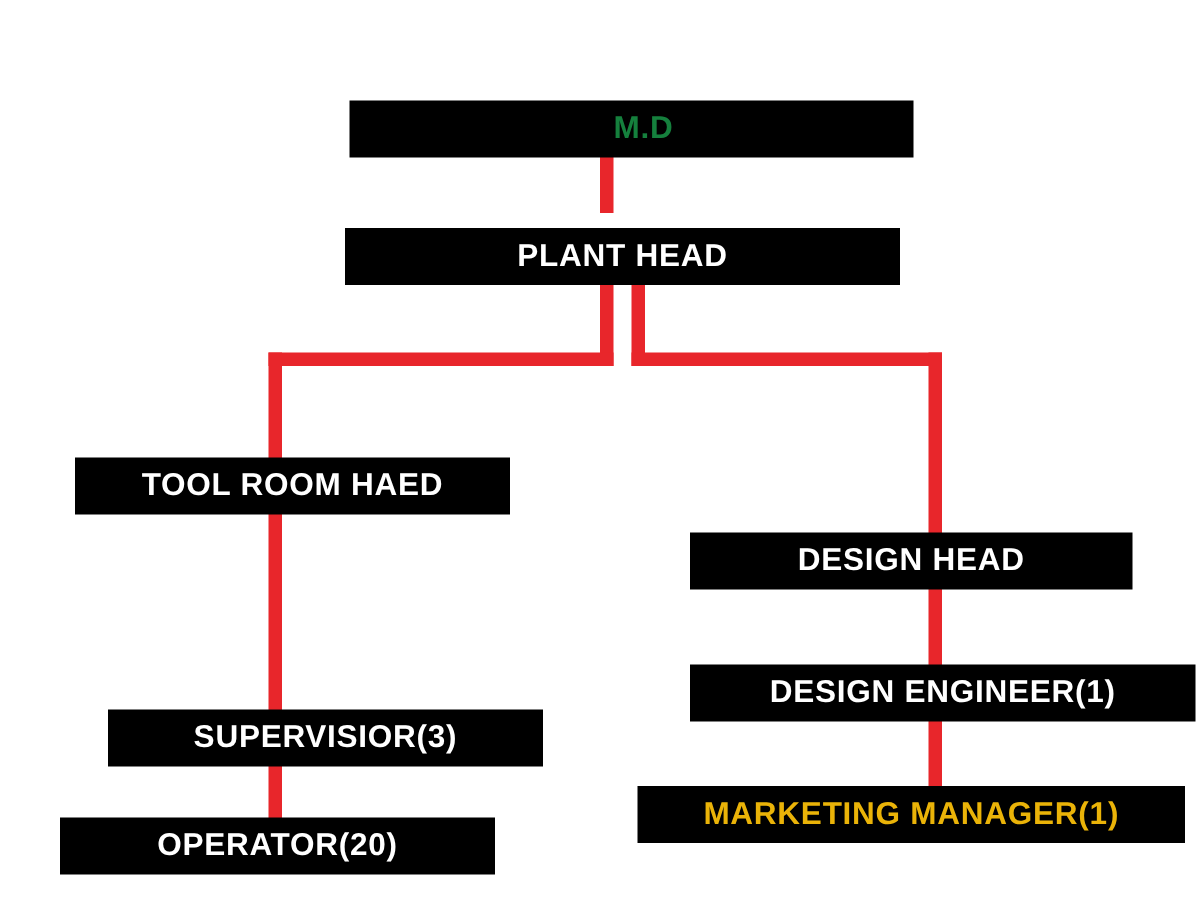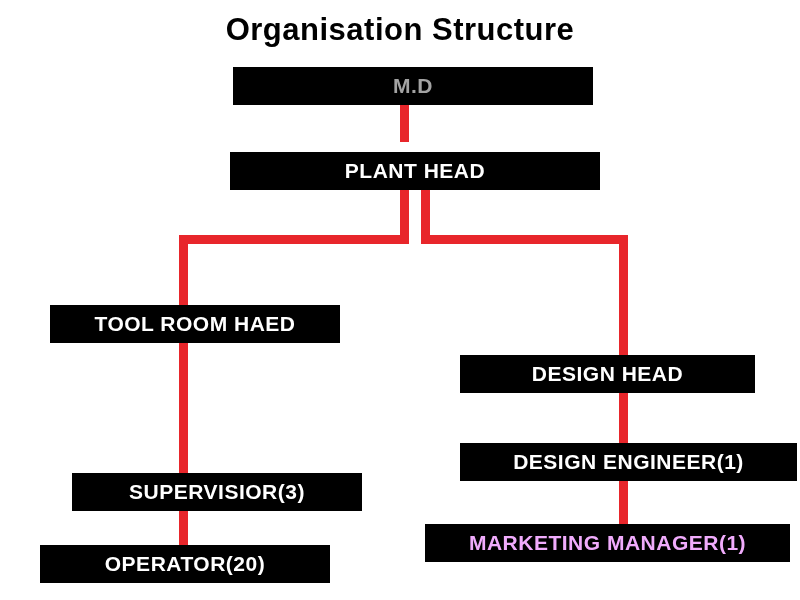--- a/index.html
+++ b/index.html
@@ -62,32 +62,31 @@
   #line-branch-left-h   { left: 179px; top: 235px; width: 230px; height: 9px; }
   #line-branch-right-h  { left: 421px; top: 235px; width: 207px; height: 9px; }
   #line-left-v          { left: 179px; top: 235px; width: 9px;   height: 330px; }
   #line-right-v         { left: 619px; top: 235px; width: 9px;   height: 310px; }
 </style>
 </head>
 <body>
 
 <div id="canvas">
 
-  <div class="chart-title">Organisation Structure</div>
 
   <div class="line" id="line-md-plant" style="background: rgb(232, 38, 43);"></div>
   <div class="line" id="line-plant-drop-a" style="background: rgb(232, 38, 43);"></div>
   <div class="line" id="line-plant-drop-b" style="background: rgb(232, 38, 43);"></div>
   <div class="line" id="line-branch-left-h" style="background: rgb(232, 38, 43);"></div>
   <div class="line" id="line-branch-right-h" style="background: rgb(232, 38, 43);"></div>
   <div class="line" id="line-left-v" style="background: rgb(232, 38, 43);"></div>
   <div class="line" id="line-right-v" style="background: rgb(232, 38, 43);"></div>
 
-  <div class="node" id="node-md" style="background: rgb(0, 0, 0); color: #a3a3a3;">M.D</div>
+  <div class="node" id="node-md" style="background: rgb(0, 0, 0); color: #15803d; padding-left: 16px;">M.D</div>
   <div class="node" id="node-plant-head" style="background: rgb(0, 0, 0); color: rgb(255, 255, 255);">PLANT HEAD</div>
   <div class="node" id="node-tool-room-head" style="background: rgb(0, 0, 0); color: rgb(255, 255, 255);">TOOL ROOM HAED</div>
   <div class="node" id="node-supervisor" style="background: rgb(0, 0, 0); color: rgb(255, 255, 255); margin-left: 32px;">SUPERVISIOR(3)</div>
   <div class="node" id="node-operator" style="background: rgb(0, 0, 0); color: rgb(255, 255, 255);">OPERATOR(20)</div>
   <div class="node" id="node-design-head" style="background: rgb(0, 0, 0); color: rgb(255, 255, 255);">DESIGN HEAD</div>
   <div class="node" id="node-design-engineer" style="background: rgb(0, 0, 0); color: rgb(255, 255, 255);">DESIGN ENGINEER(1)</div>
-  <div class="node" id="node-marketing-mgr" style="background: rgb(0, 0, 0); color: #f0abfc;">MARKETING MANAGER(1)</div>
+  <div class="node" id="node-marketing-mgr" style="background: rgb(0, 0, 0); color: #eab308;">MARKETING MANAGER(1)</div>
 
 </div>
 
 </body></html>

